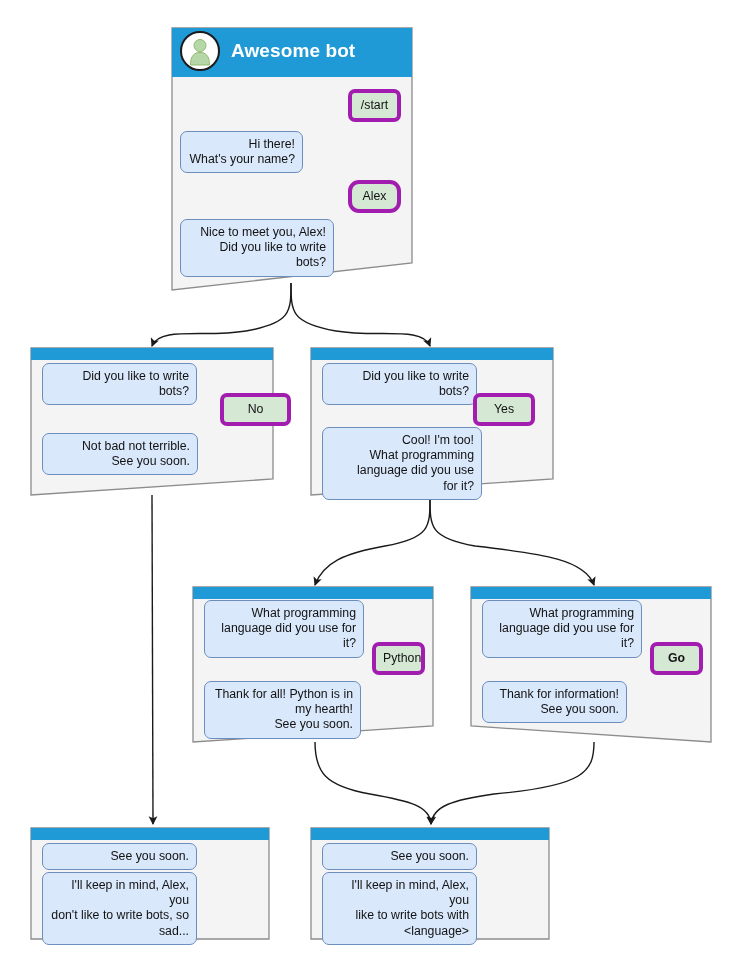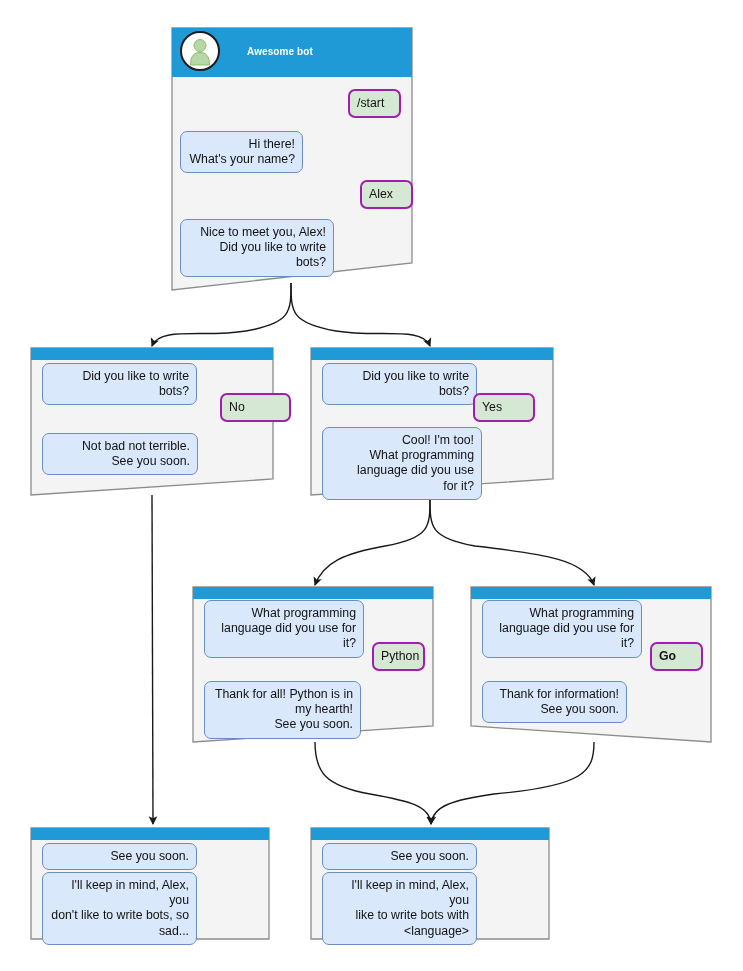--- a/index.html
+++ b/index.html
@@ -48,25 +48,24 @@
     position: absolute;
     left: 0;
     top: 0;
     width: 100%;
     box-sizing: border-box;
     display: flex;
     align-items: center;
   }
   .panel-title {
     color: #ffffff;
-    font-size: 10px;
+    font-size: 19px;
     font-weight: bold;
     letter-spacing: 0.1px;
     white-space: nowrap;
-    margin-left: 16px;
   }
   .avatar {
     width: 40px;
     height: 40px;
     border-radius: 50%;
     background: #ffffff;
     border: 2px solid #1b1b1b;
     box-sizing: border-box;
     position: relative;
     flex: 0 0 auto;
@@ -83,22 +82,22 @@
     padding: 5px 7px 5px 7px;
     white-space: pre-line;
   }
   .bubble.bot {
     background: #dae8fc;
     border: 1px solid #6c8ebf;
     text-align: right;
   }
   .bubble.user {
     background: #d5e8d4;
-    border: 2px solid #a21caf;
-    text-align: left;
+    border: 4px solid #a21caf;
+    text-align: center;
   }
 </style>
 </head>
 <body>
 
 <div id="canvas">
 
   <svg class="edge-layer" viewBox="0 0 743 971" width="743" height="971">
     <defs>
       <marker id="arrow" viewBox="0 0 12 12" refX="9.2" refY="6" markerWidth="7.2" markerHeight="7.2" orient="auto-start-reverse">
@@ -136,21 +135,21 @@
           </svg>
         </div>
         <div class="panel-title">Awesome bot</div>
       </div>
 
       <div class="bubble user" style="left:180px; top:63px; width:53px;">/start</div>
 
       <div class="bubble bot" style="left:12px; top:105px; width:123px;">Hi there!
 What's your name?</div>
 
-      <div class="bubble user" style="left:192px; top:154px; width:53px;">Alex</div>
+      <div class="bubble user" style="left:180px; top:154px; width:53px;border-radius:11px;">Alex</div>
 
       <div class="bubble bot" style="left:12px; top:193px; width:154px;">Nice to meet you, Alex!
 Did you like to write bots?</div>
     </div>
   </div>
 
   <div class="panel" style="left:28px; top:346px; width:248px; height:152px;">
     <svg class="panel-shape" viewBox="0 0 248 152" width="248" height="152" preserveAspectRatio="none">
       <path d="M 3,2 L 245,2 L 245,133 L 3,149 Z" fill="#f4f4f4" stroke="#8c8c8c" stroke-width="1.3"></path>
       <path d="M 3,2 L 245,2 L 245,14 L 3,14 Z" fill="#1f9ad6"></path>

